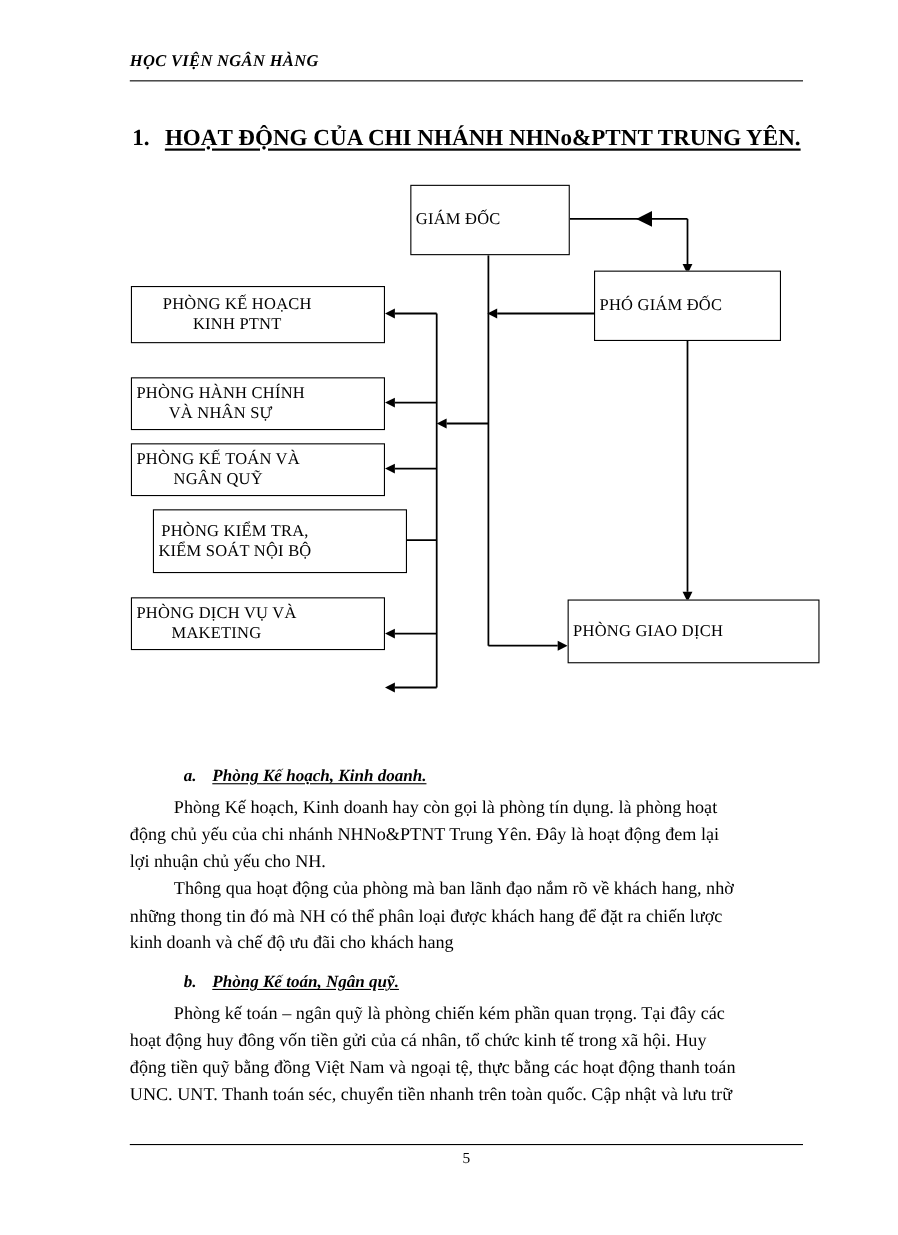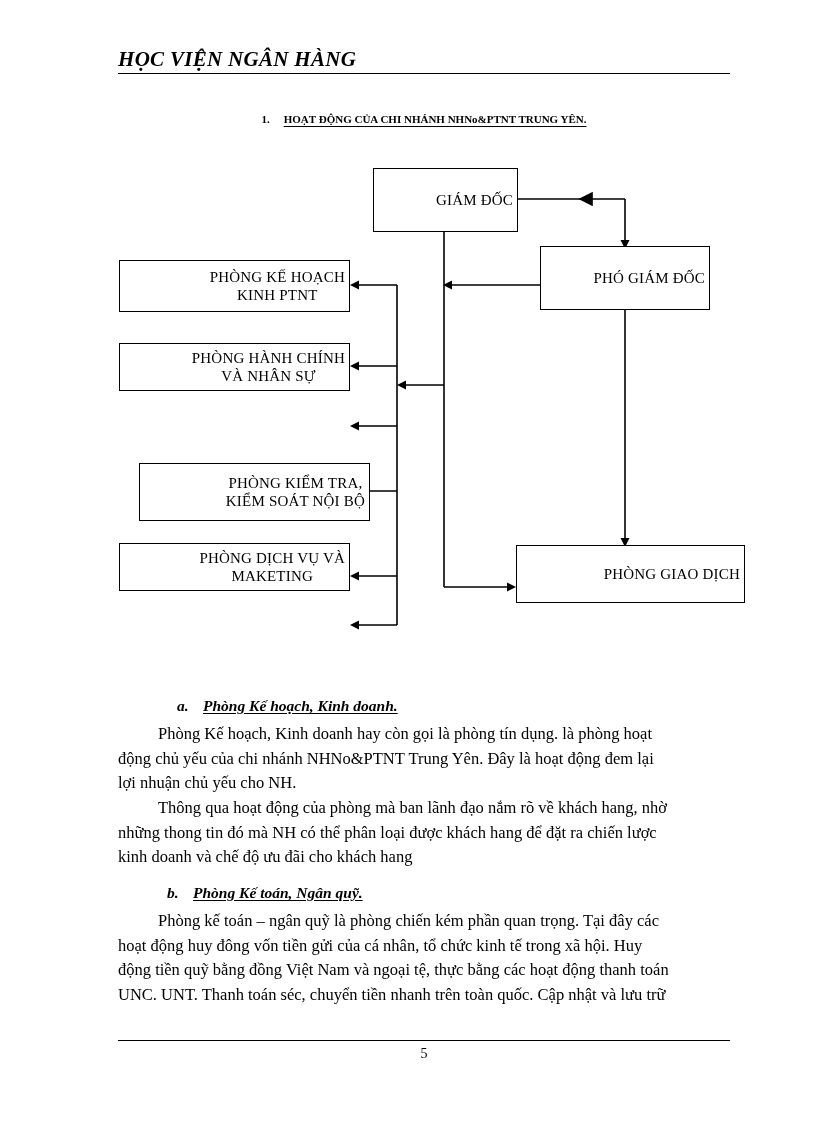--- a/index.html
+++ b/index.html
@@ -26,41 +26,41 @@
   
   .header {
     position: absolute;
     left: 118px;
     top: 47px;
     width: 612px;
   }
   .header-text {
     font-weight: bold;
     font-style: italic;
-    font-size: 21px;
+    font-size: 15px;
     letter-spacing: 0.3px;
     white-space: nowrap;
   }
   .header-rule {
     position: absolute;
     left: 118px;
     top: 73px;
     width: 612px;
     height: 0;
     border-top: 1.6px solid #000;
   }
 
   
   .doc-title {
     position: absolute;
     left: 118px;
     top: 113px;
     width: 612px;
     text-align: center;
-    font-size: 11px;
+    font-size: 21px;
     font-weight: bold;
     white-space: nowrap;
   }
   .doc-title .num {
     display: inline-block;
     margin-right: 14px;
   }
   .doc-title .ttl {
     text-decoration: underline;
     text-underline-offset: 3px;
@@ -75,21 +75,21 @@
     height: 1123px;
     pointer-events: none;
   }
   .node {
     position: absolute;
     border: 1.6px solid #000;
     background: #fff;
     box-sizing: border-box;
     display: flex;
     align-items: center;
-    justify-content: flex-end;
+    justify-content: flex-start;
     text-align: center;
     font-size: 15px;
     line-height: 1.22;
     padding: 2px 4px;
     letter-spacing: 0.2px;
   }
   .node.two-line { align-items: center; }
 
   .chart svg {
     position: absolute;
@@ -234,20 +234,26 @@
       </span>
     </div>
 
     <div class="node two-line" style="left:119px; top:343px; width:231px; height:48px;">
       <span>
         <span>PHÒNG HÀNH CHÍNH</span><br>
         <span>VÀ NHÂN SỰ</span>
       </span>
     </div>
 
+    <div class="node two-line" style="left:119px; top:403px; width:231px; height:48px;">
+      <span>
+        <span>PHÒNG KẾ TOÁN VÀ</span><br>
+        <span>NGÂN QUỸ</span>
+      </span>
+    </div>
 
     <div class="node two-line" style="left:119px; top:463px; width:231px; height:58px;margin-left:20px;">
       <span>
         <span>PHÒNG KIỂM TRA,</span><br>
         <span>KIỂM SOÁT NỘI BỘ</span>
       </span>
     </div>
 
     <div class="node two-line" style="left:119px; top:543px; width:231px; height:48px;">
       <span>
@@ -255,21 +261,21 @@
         <span>MAKETING</span>
       </span>
     </div>
 
 
     <div class="node" style="left:516px; top:545px; width:229px; height:58px;">
       <span>PHÒNG GIAO DỊCH</span>
     </div>
   </div>
 
-  <div class="sec-head" style="left:177px; top:697px;">
+  <div class="sec-head" style="left:167px; top:697px;">
     <span class="marker">a.</span><span class="label">Phòng Kế hoạch, Kinh doanh.</span>
   </div>
 
   <div class="para" style="top:722px;">
     <span class="line"><span class="indent"></span><span>Phòng Kế hoạch, Kinh doanh hay còn gọi là phòng tín dụng. là phòng hoạt</span></span>
     <span class="line"><span>động chủ yếu của chi nhánh NHNo&amp;PTNT Trung Yên. Đây là hoạt động đem lại</span></span>
     <span class="line"><span>lợi nhuận chủ yếu cho NH.</span></span>
   </div>
 
   <div class="para" style="top:796px;">

